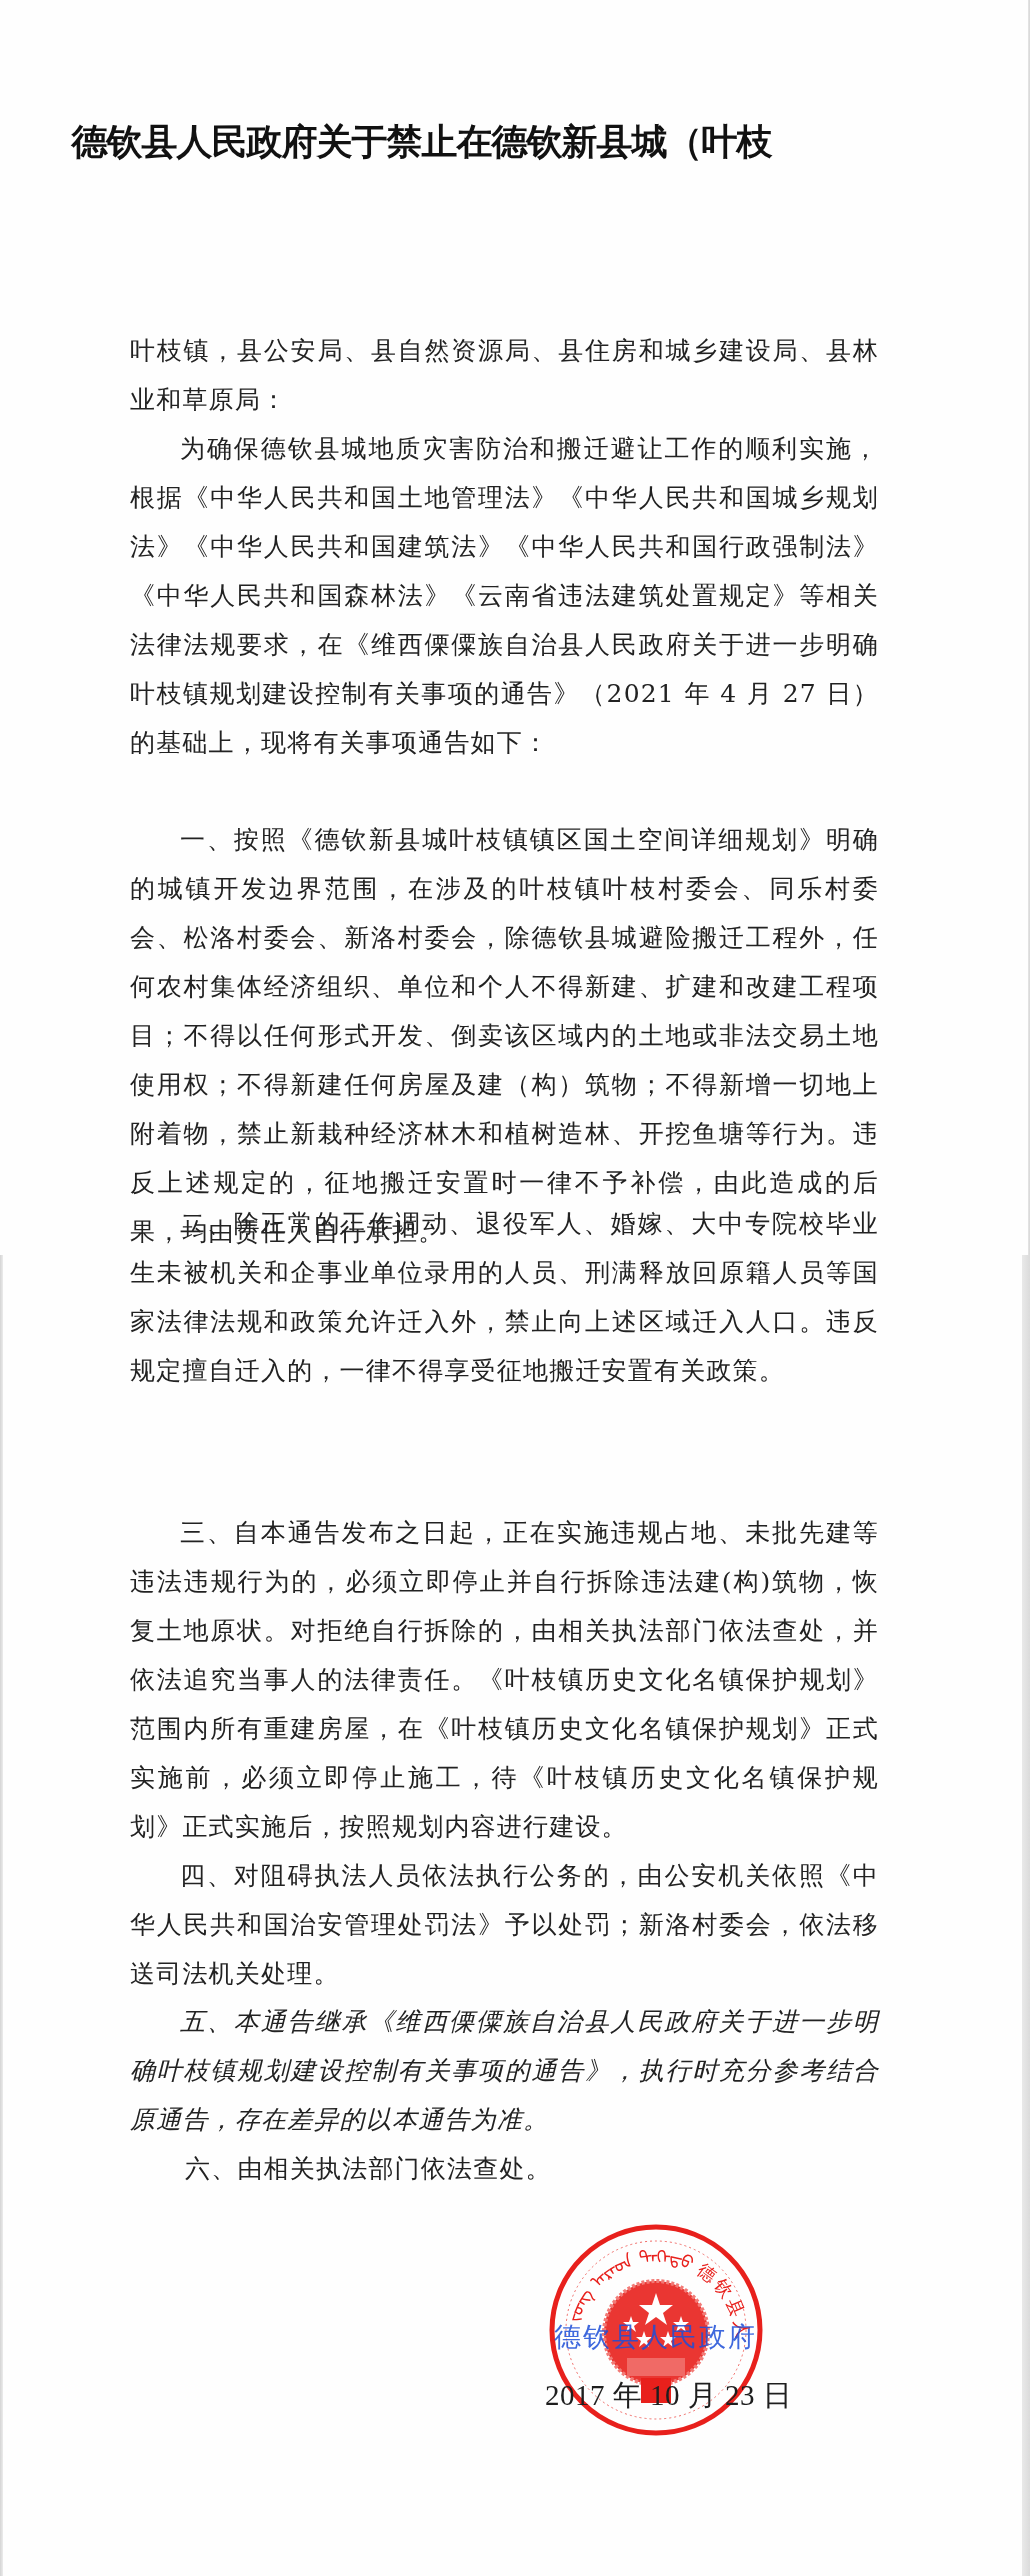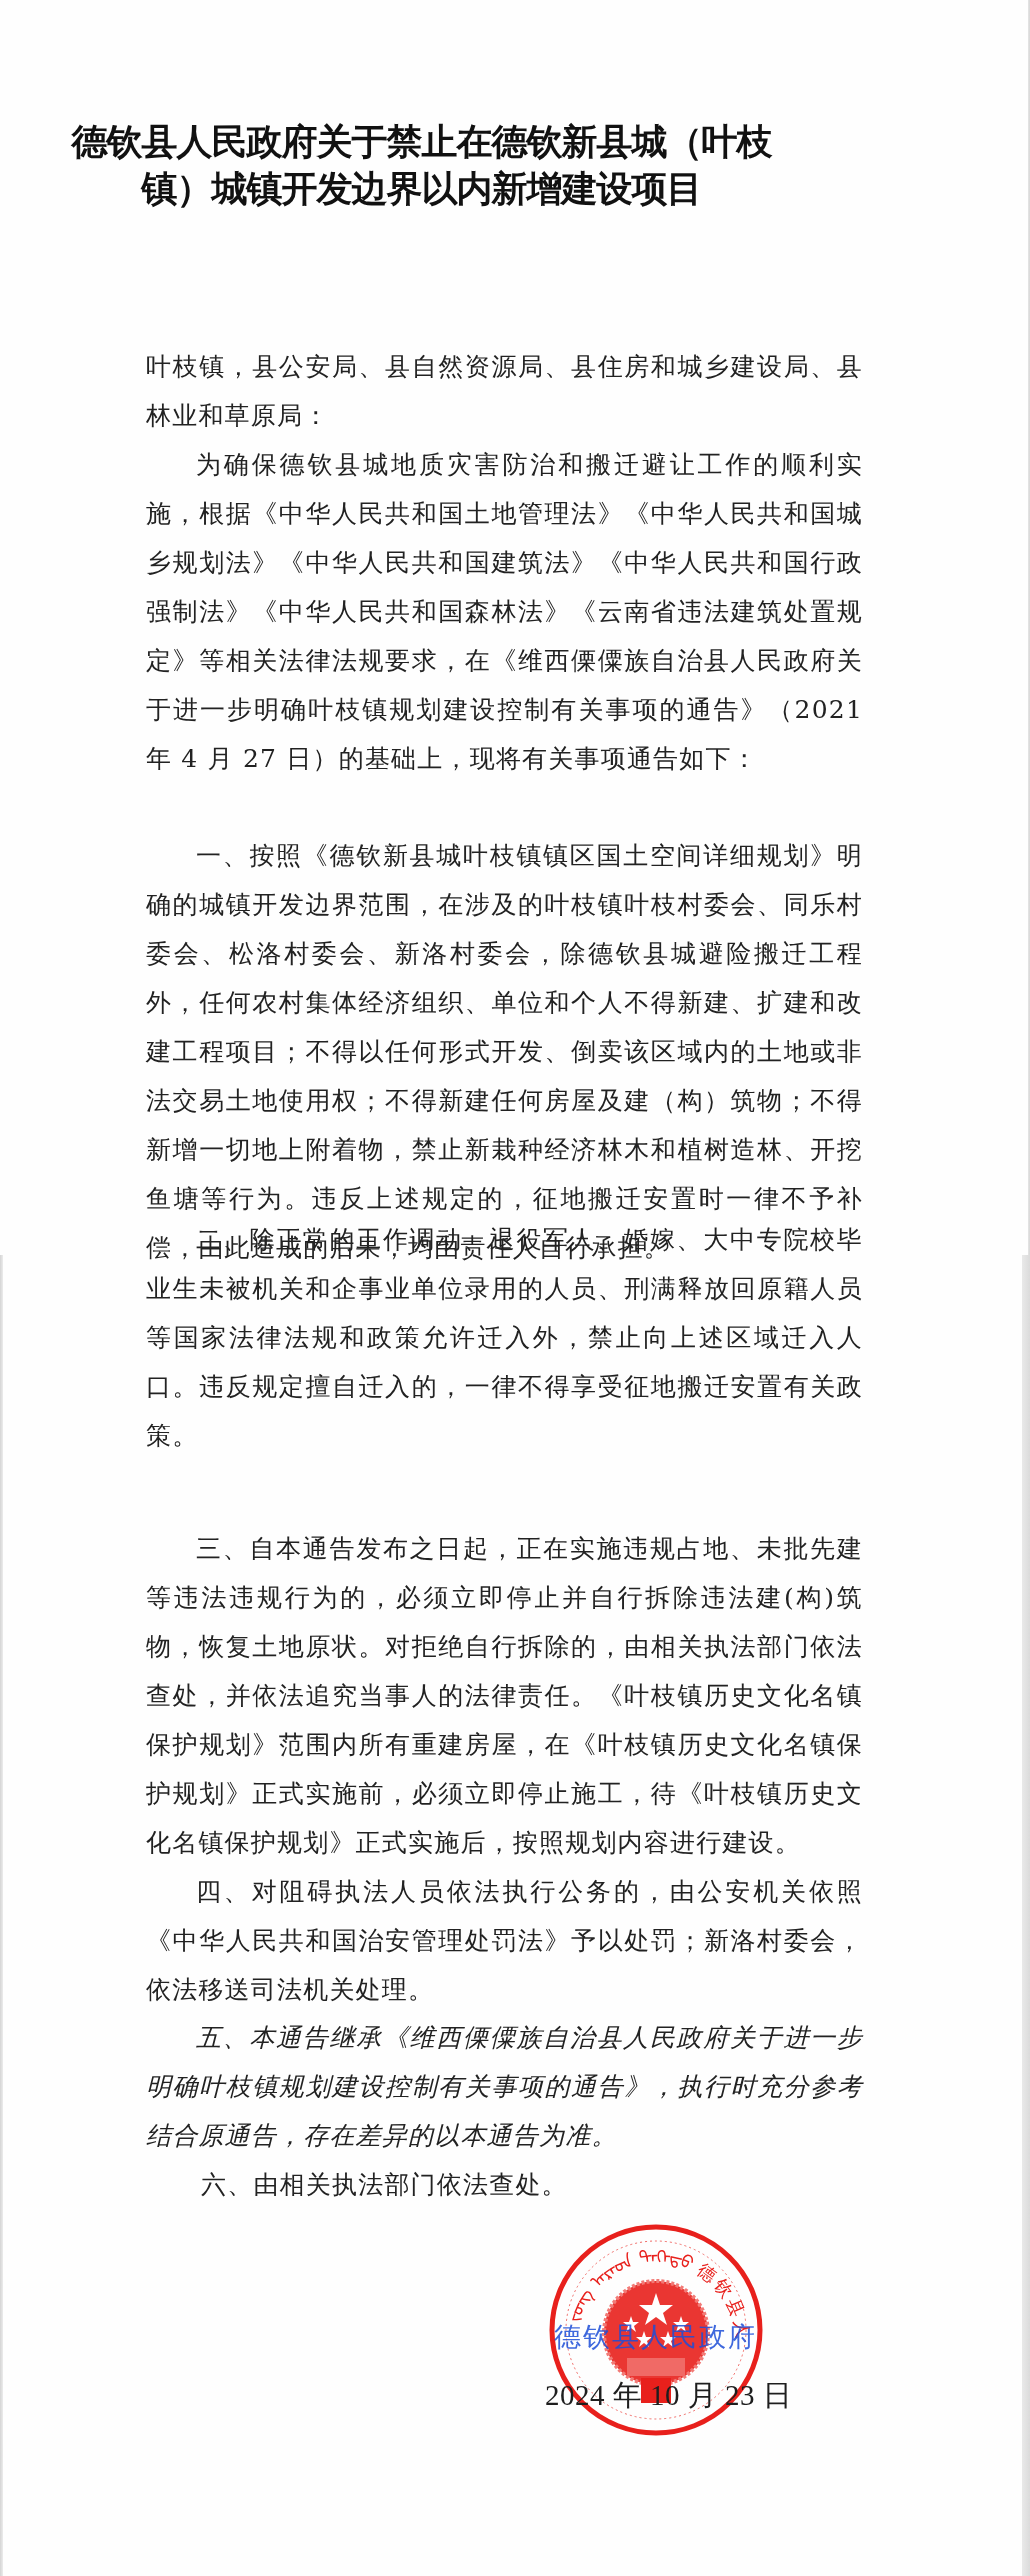--- a/index.html
+++ b/index.html
@@ -63,21 +63,21 @@
       left: 130px;
       width: 749px;
       font-family: "DejaVu Serif", "Liberation Serif", serif;
       font-size: 25px;
       line-height: 49px;
       color: #222222;
       letter-spacing: 1.2px;
       text-align: justify;
     }
     .body-text p {
-      margin: 16px;
+      margin: 0;
     }
     .indent { text-indent: 2em; }
     .addressee { top: 326px; }
     .intro { top: 424px; }
     .item1 { top: 815px; }
     .item2 { top: 1199px; }
     .item3 { top: 1508px; }
     .item4 { top: 1851px; }
     .item5 { top: 1997px; font-style: italic; }
     .item6 { top: 2144px; left: 185px; text-indent: 0; width: 699px; }
@@ -116,21 +116,20 @@
 <div class="page-top">
   <div class="edge-right"></div>
 </div>
 <div class="page-bottom">
   <div class="edge-left"></div>
   <div class="edge-right"></div>
 </div>
 
 <h1 class="title" style="margin:0;">
   <span class="line">德钦县人民政府关于禁止在德钦新县城（叶枝</span>
-  <span class="line">镇）城镇开发边界以内新增建设项目</span>
 </h1>
 
 <div class="body-text addressee">
   <p>叶枝镇，县公安局、县自然资源局、县住房和城乡建设局、县林业和草原局：</p>
 </div>
 
 <div class="body-text intro">
   <p class="indent">为确保德钦县城地质灾害防治和搬迁避让工作的顺利实施，根据《中华人民共和国土地管理法》《中华人民共和国城乡规划法》《中华人民共和国建筑法》《中华人民共和国行政强制法》《中华人民共和国森林法》《云南省违法建筑处置规定》等相关法律法规要求，在《维西傈僳族自治县人民政府关于进一步明确叶枝镇规划建设控制有关事项的通告》（2021 年 4 月 27 日）的基础上，现将有关事项通告如下：</p>
 </div>
 
@@ -174,14 +173,14 @@
     <polygon points="84,93 86,99 92,99 87,103 89,109 84,105 79,109 81,103 76,99 82,99" fill="#ffffff"></polygon>
     <polygon points="134,93 136,99 142,99 137,103 139,109 134,105 129,109 131,103 126,99 132,99" fill="#ffffff"></polygon>
     <polygon points="97,108 99,114 105,114 100,118 102,124 97,120 92,124 94,118 89,114 95,114" fill="#ffffff"></polygon>
     <polygon points="121,108 123,114 129,114 124,118 126,124 121,120 116,124 118,118 113,114 119,114" fill="#ffffff"></polygon>
     <rect x="80" y="135" width="58" height="18" fill="#f06a66"></rect>
     <rect x="94" y="155" width="30" height="25" fill="#e8201c"></rect>
   </svg>
 </div>
 
 <div class="signature">德钦县人民政府</div>
-<div class="date">2024 年 10 月 23 日</div>
+<div class="date">2017 年 10 月 23 日</div>
 
 
 </body></html>

